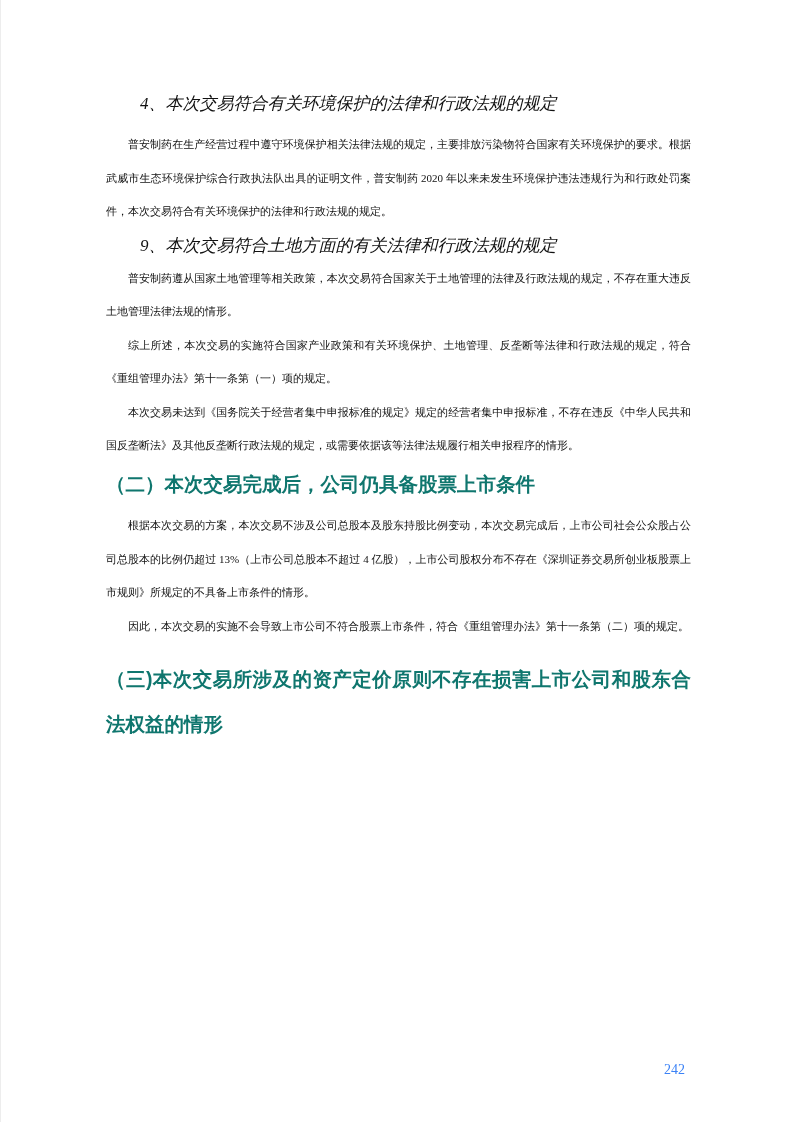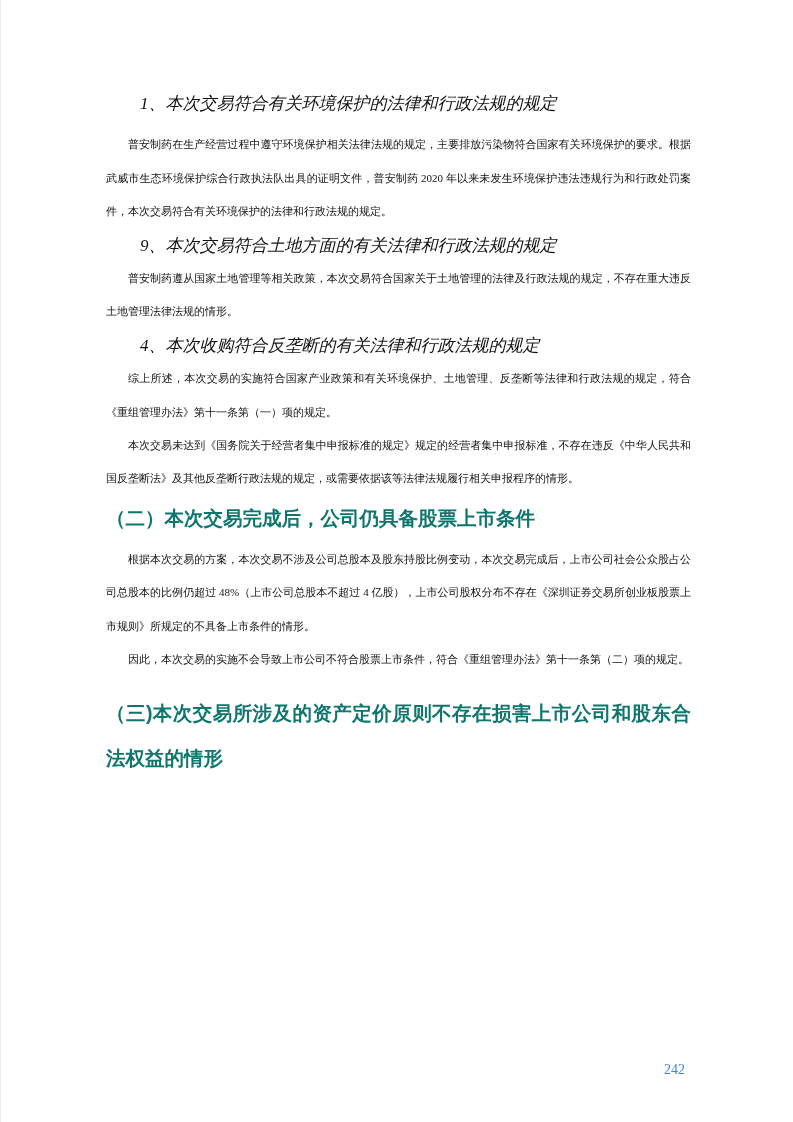--- a/index.html
+++ b/index.html
@@ -67,37 +67,36 @@
     line-height: 18px;
     color: #3b82f6;
   }
 </style>
 </head>
 <body>
 
 <div class="page">
   <div class="content">
 
-    <p class="blk-kaiti first-heading">1、本次交易符合有关环境保护的法律和行政法规的规定</p>
+    <p class="blk-kaiti first-heading">4、本次交易符合有关环境保护的法律和行政法规的规定</p>
 
     <p class="blk-para">普安制药在生产经营过程中遵守环境保护相关法律法规的规定，主要排放污染物符合国家有关环境保护的要求。根据武威市生态环境保护综合行政执法队出具的证明文件，普安制药 2020 年以来未发生环境保护违法违规行为和行政处罚案件，本次交易符合有关环境保护的法律和行政法规的规定。</p>
 
     <p class="blk-kaiti">9、本次交易符合土地方面的有关法律和行政法规的规定</p>
 
     <p class="blk-para">普安制药遵从国家土地管理等相关政策，本次交易符合国家关于土地管理的法律及行政法规的规定，不存在重大违反土地管理法律法规的情形。</p>
 
-    <p class="blk-kaiti">4、本次收购符合反垄断的有关法律和行政法规的规定</p>
 
     <p class="blk-para">综上所述，本次交易的实施符合国家产业政策和有关环境保护、土地管理、反垄断等法律和行政法规的规定，符合《重组管理办法》第十一条第（一）项的规定。</p>
 
     <p class="blk-para">本次交易未达到《国务院关于经营者集中申报标准的规定》规定的经营者集中申报标准，不存在违反《中华人民共和国反垄断法》及其他反垄断行政法规的规定，或需要依据该等法律法规履行相关申报程序的情形。</p>
 
     <h2 class="blk-h2">（二）本次交易完成后，公司仍具备股票上市条件</h2>
 
-    <p class="blk-para">根据本次交易的方案，本次交易不涉及公司总股本及股东持股比例变动，本次交易完成后，上市公司社会公众股占公司总股本的比例仍超过 48%（上市公司总股本不超过 4 亿股），上市公司股权分布不存在《深圳证券交易所创业板股票上市规则》所规定的不具备上市条件的情形。</p>
+    <p class="blk-para">根据本次交易的方案，本次交易不涉及公司总股本及股东持股比例变动，本次交易完成后，上市公司社会公众股占公司总股本的比例仍超过 13%（上市公司总股本不超过 4 亿股），上市公司股权分布不存在《深圳证券交易所创业板股票上市规则》所规定的不具备上市条件的情形。</p>
 
     <p class="blk-para">因此，本次交易的实施不会导致上市公司不符合股票上市条件，符合《重组管理办法》第十一条第（二）项的规定。</p>
 
     <h2 class="blk-h2 spaced">（三)本次交易所涉及的资产定价原则不存在损害上市公司和股东合法权益的情形</h2>
 
 
   </div>
 
   <div class="page-number">242</div>
 </div>

